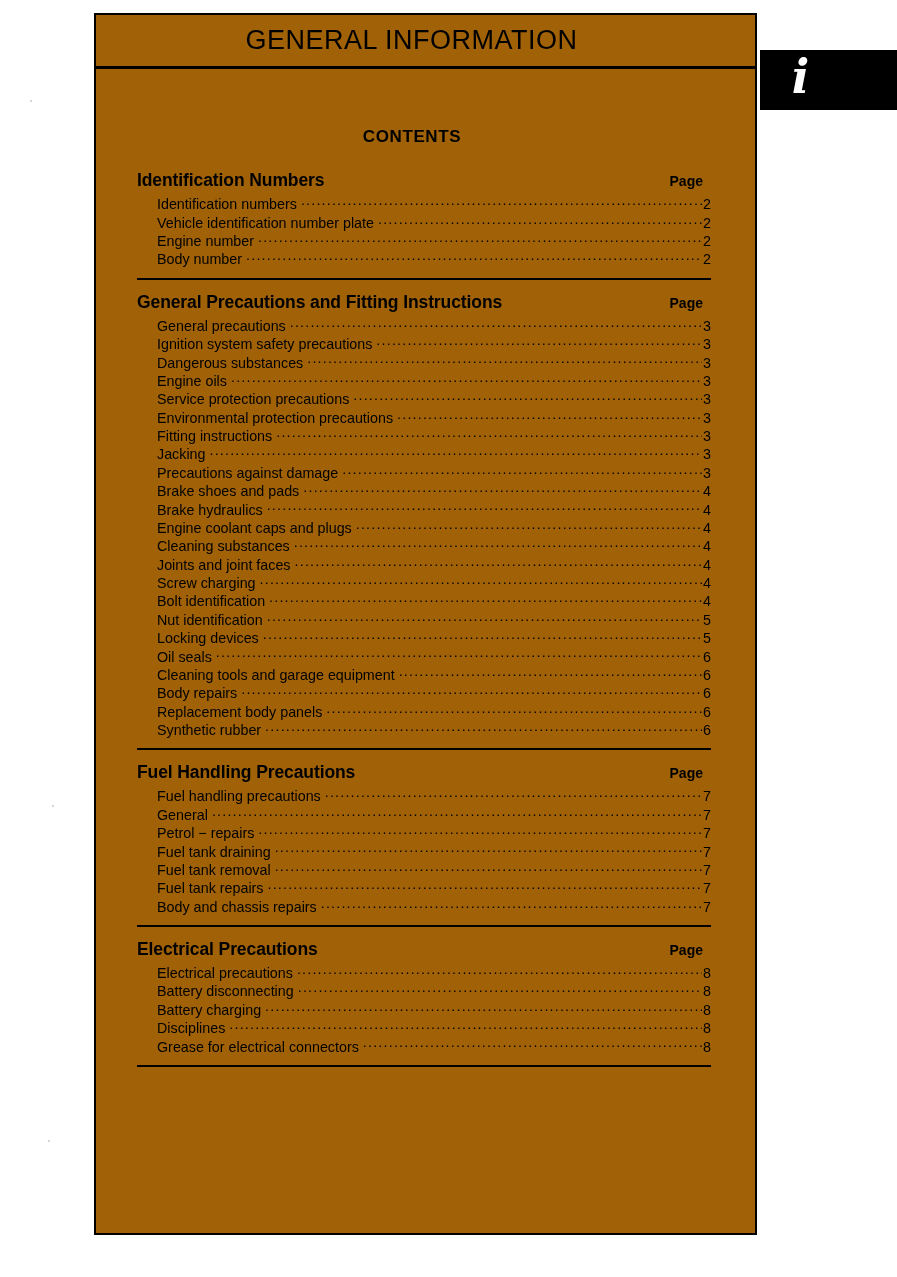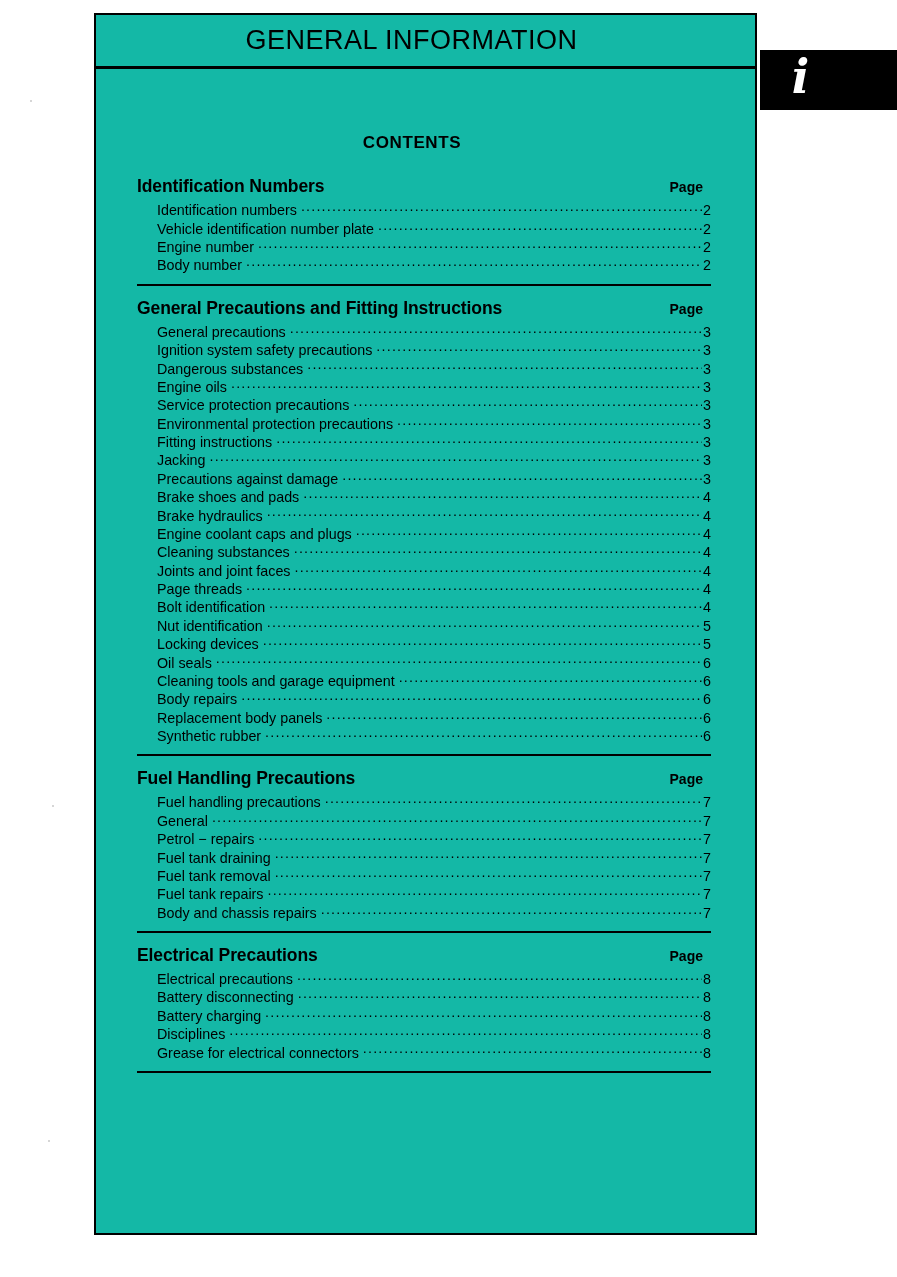--- a/index.html
+++ b/index.html
@@ -18,21 +18,21 @@
   }
 
   
   .page-frame {
     position: absolute;
     left: 94px;
     top: 13px;
     width: 663px;
     height: 1222px;
     border: 2px solid #000;
-    background: #14b8a6;
+    background: #a16207;
   }
 
   
   .header-band {
     position: absolute;
     left: 0;
     top: 0;
     width: 100%;
     height: 54px;
     border-bottom: 3px solid #000;
@@ -73,21 +73,21 @@
     color: #ffffff;
     transform: translateY(-3px) translateX(-28px);
   }
 
   
   .contents-area {
     position: absolute;
     left: 0;
     top: 54px;
     width: 100%;
-    padding: 8px 12px 0 41px;
+    padding: 2px 12px 0 41px;
   }
 
   .contents-title {
     text-align: center;
     font-size: 17px;
     font-weight: 700;
     letter-spacing: 0.6px;
     margin-top: 56px;
     margin-bottom: 23px;
     transform: translateX(-28px);
@@ -286,21 +286,21 @@
               <span class="toc-entry-label">Cleaning substances</span>
               <span class="toc-leader"></span>
               <span class="toc-page">4</span>
             </li>
             <li class="toc-row">
               <span class="toc-entry-label">Joints and joint faces</span>
               <span class="toc-leader"></span>
               <span class="toc-page">4</span>
             </li>
             <li class="toc-row">
-              <span class="toc-entry-label">Page threads</span>
+              <span class="toc-entry-label">Screw charging</span>
               <span class="toc-leader"></span>
               <span class="toc-page">4</span>
             </li>
             <li class="toc-row">
               <span class="toc-entry-label">Bolt identification</span>
               <span class="toc-leader"></span>
               <span class="toc-page">4</span>
             </li>
             <li class="toc-row">
               <span class="toc-entry-label">Nut identification</span>

